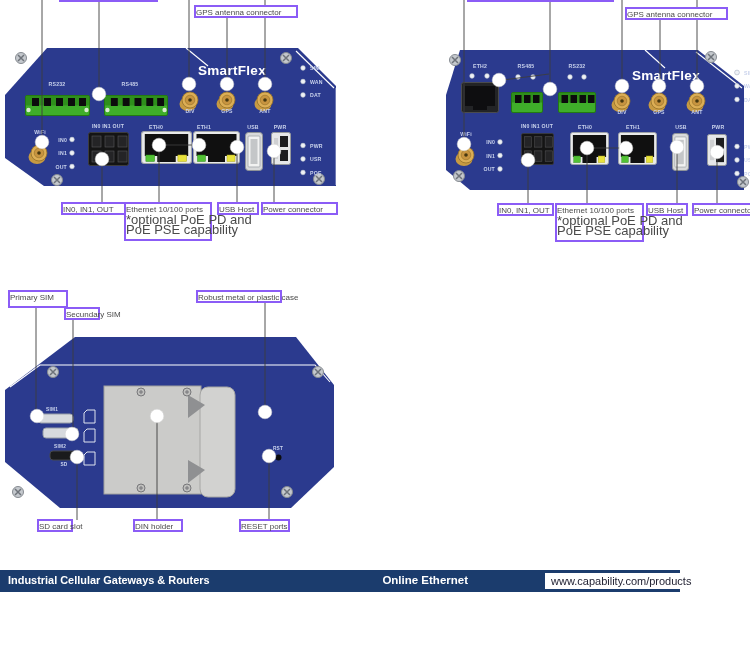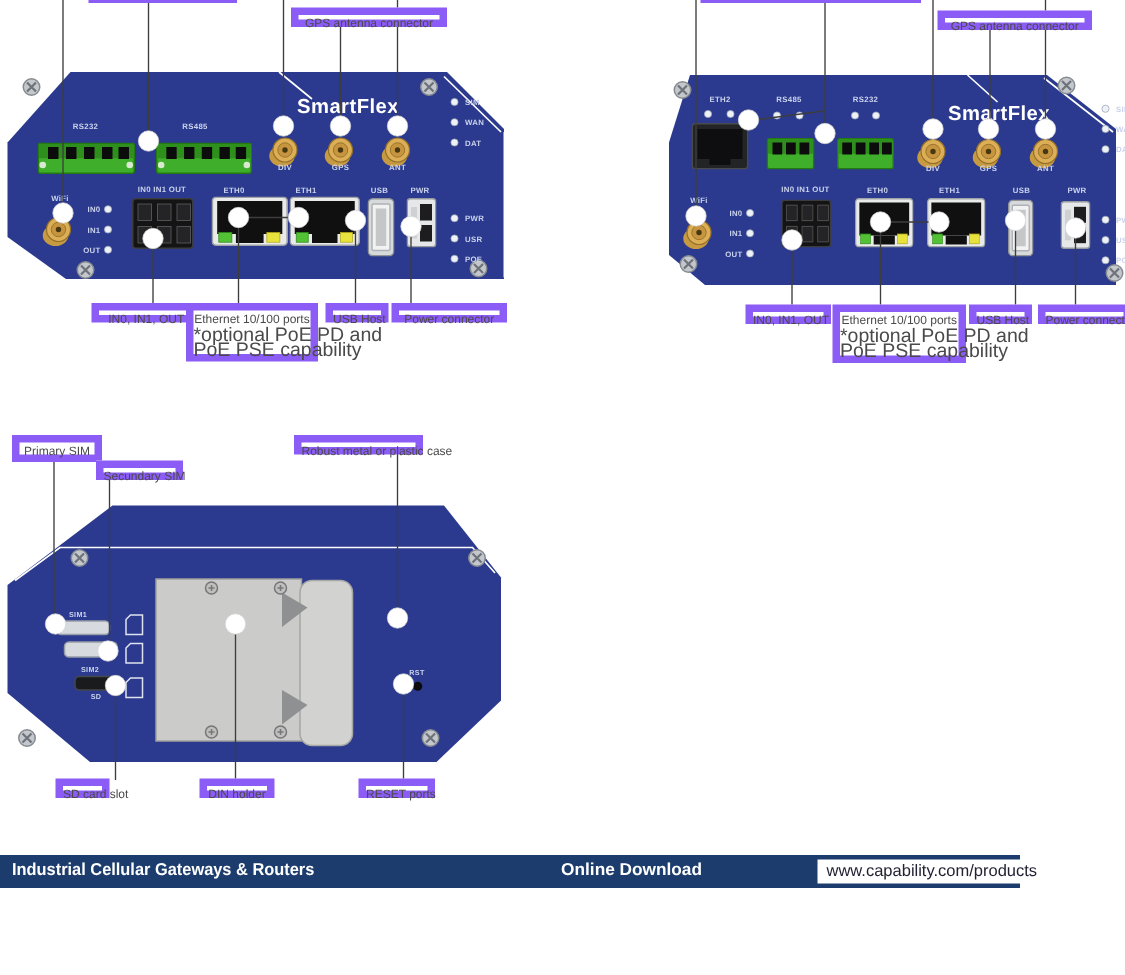--- a/index.html
+++ b/index.html
@@ -7,22 +7,22 @@
         font-family:"Liberation Sans",sans-serif}
   svg.scene{position:absolute;left:0;top:0}
   .t{font-family:"Liberation Sans",sans-serif;font-weight:bold;fill:#c9d2ec;
      font-size:5.2px;letter-spacing:.2px}
   .tm{text-anchor:middle}.te{text-anchor:end}
   .rlab{font-size:4.8px}
   .logo{font-family:"Liberation Sans",sans-serif;font-weight:bold;fill:#ffffff;
         font-size:13.5px;letter-spacing:.3px;text-anchor:middle}
   .cl{stroke:#3d3d3d;stroke-width:.9;fill:none}
   .bevel{stroke:#ffffff;stroke-width:1.1;fill:none}
-  .co{position:absolute;background:#fff;border:5px solid #8b5cf6;color:#4a4a4a;
-      font-size:8px;line-height:11px;text-align:center;box-sizing:border-box;
+  .co{position:absolute;background:#fff;border:2px solid #8b5cf6;color:#4a4a4a;
+      font-size:8px;line-height:11px;text-align:left;box-sizing:border-box;
       white-space:nowrap;z-index:3}
   .co .sub{display:block;font-size:13px;line-height:10px;color:#4a4a4a}
   .co-cut{height:17px;display:flex;align-items:flex-end;justify-content:center;
           padding-bottom:1px;overflow:hidden}
   .band{position:absolute;left:0;top:261px;width:750px;height:21px;background:#f0f0f1}
   .band span{position:absolute;left:20px;top:1px;font-size:17px;font-weight:bold;
              color:#57585a;transform:scaleX(.92);transform-origin:left;display:inline-block}
   .footer{position:absolute;left:0;top:570px;width:680px;height:22px;background:#1b3c6d}
   .f-title{position:absolute;left:8px;top:4px;color:#fff;font-weight:bold;font-size:11.5px;
            transform:scaleX(.95);transform-origin:left;white-space:nowrap}
@@ -375,26 +375,26 @@
 <div class="co" style="left:497px;top:203px;width:57px;height:13px">IN0, IN1, OUT</div>
 <div class="co" style="left:555px;top:203px;width:89px;height:39px">
   <span>Ethernet 10/100 ports</span>
   <span class="sub">*optional PoE PD and</span>
   <span class="sub">PoE PSE capability</span>
 </div>
 <div class="co" style="left:646px;top:203px;width:42px;height:13px">USB Host</div>
 <div class="co" style="left:692px;top:203px;width:62px;height:13px">Power connector</div>
 
 <div class="co" style="left:8px;top:290px;width:60px;height:18px">Primary SIM</div>
-<div class="co" style="left:64px;top:307px;width:58px;height:13px">Secundary SIM</div>
+<div class="co" style="left:64px;top:307px;width:36px;height:13px">Secundary SIM</div>
 <div class="co" style="left:196px;top:290px;width:86px;height:13px">Robust metal or plastic case</div>
 <div class="co" style="left:37px;top:519px;width:36px;height:13px">SD card slot</div>
 <div class="co" style="left:133px;top:519px;width:50px;height:13px">DIN holder</div>
 <div class="co" style="left:239px;top:519px;width:51px;height:13px">RESET ports</div>
 
 
 <div class="footer">
   <span class="f-title">Industrial Cellular Gateways &amp; Routers</span>
-  <span class="f-dl">Online Download</span>
+  <span class="f-dl">Online Ethernet</span>
   <span class="f-url">www.capability.com/products</span>
 </div>
 
 </div>
 
 </body></html>

